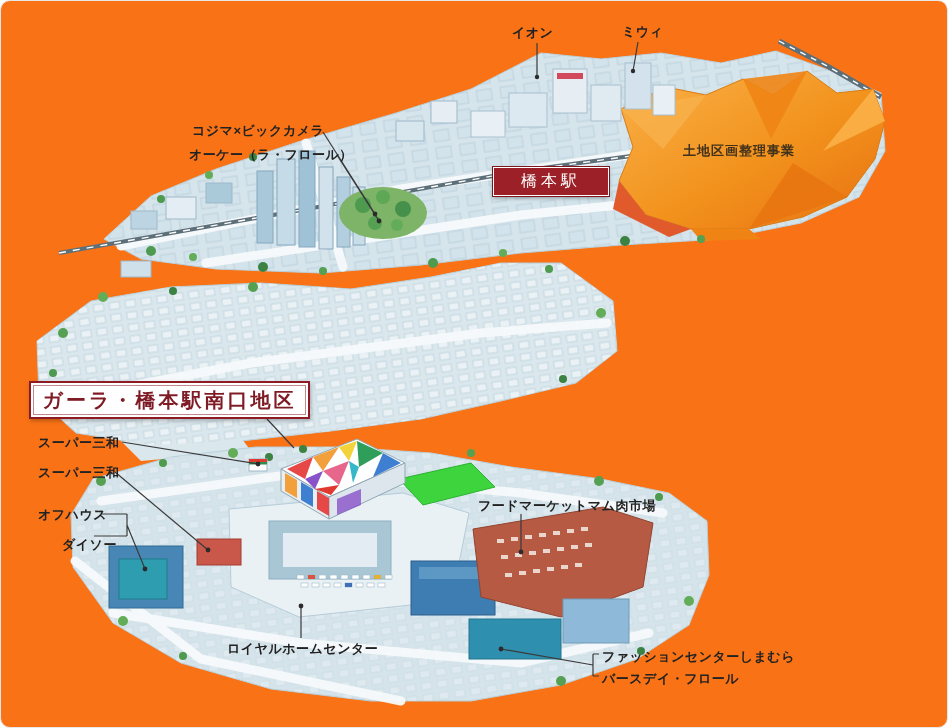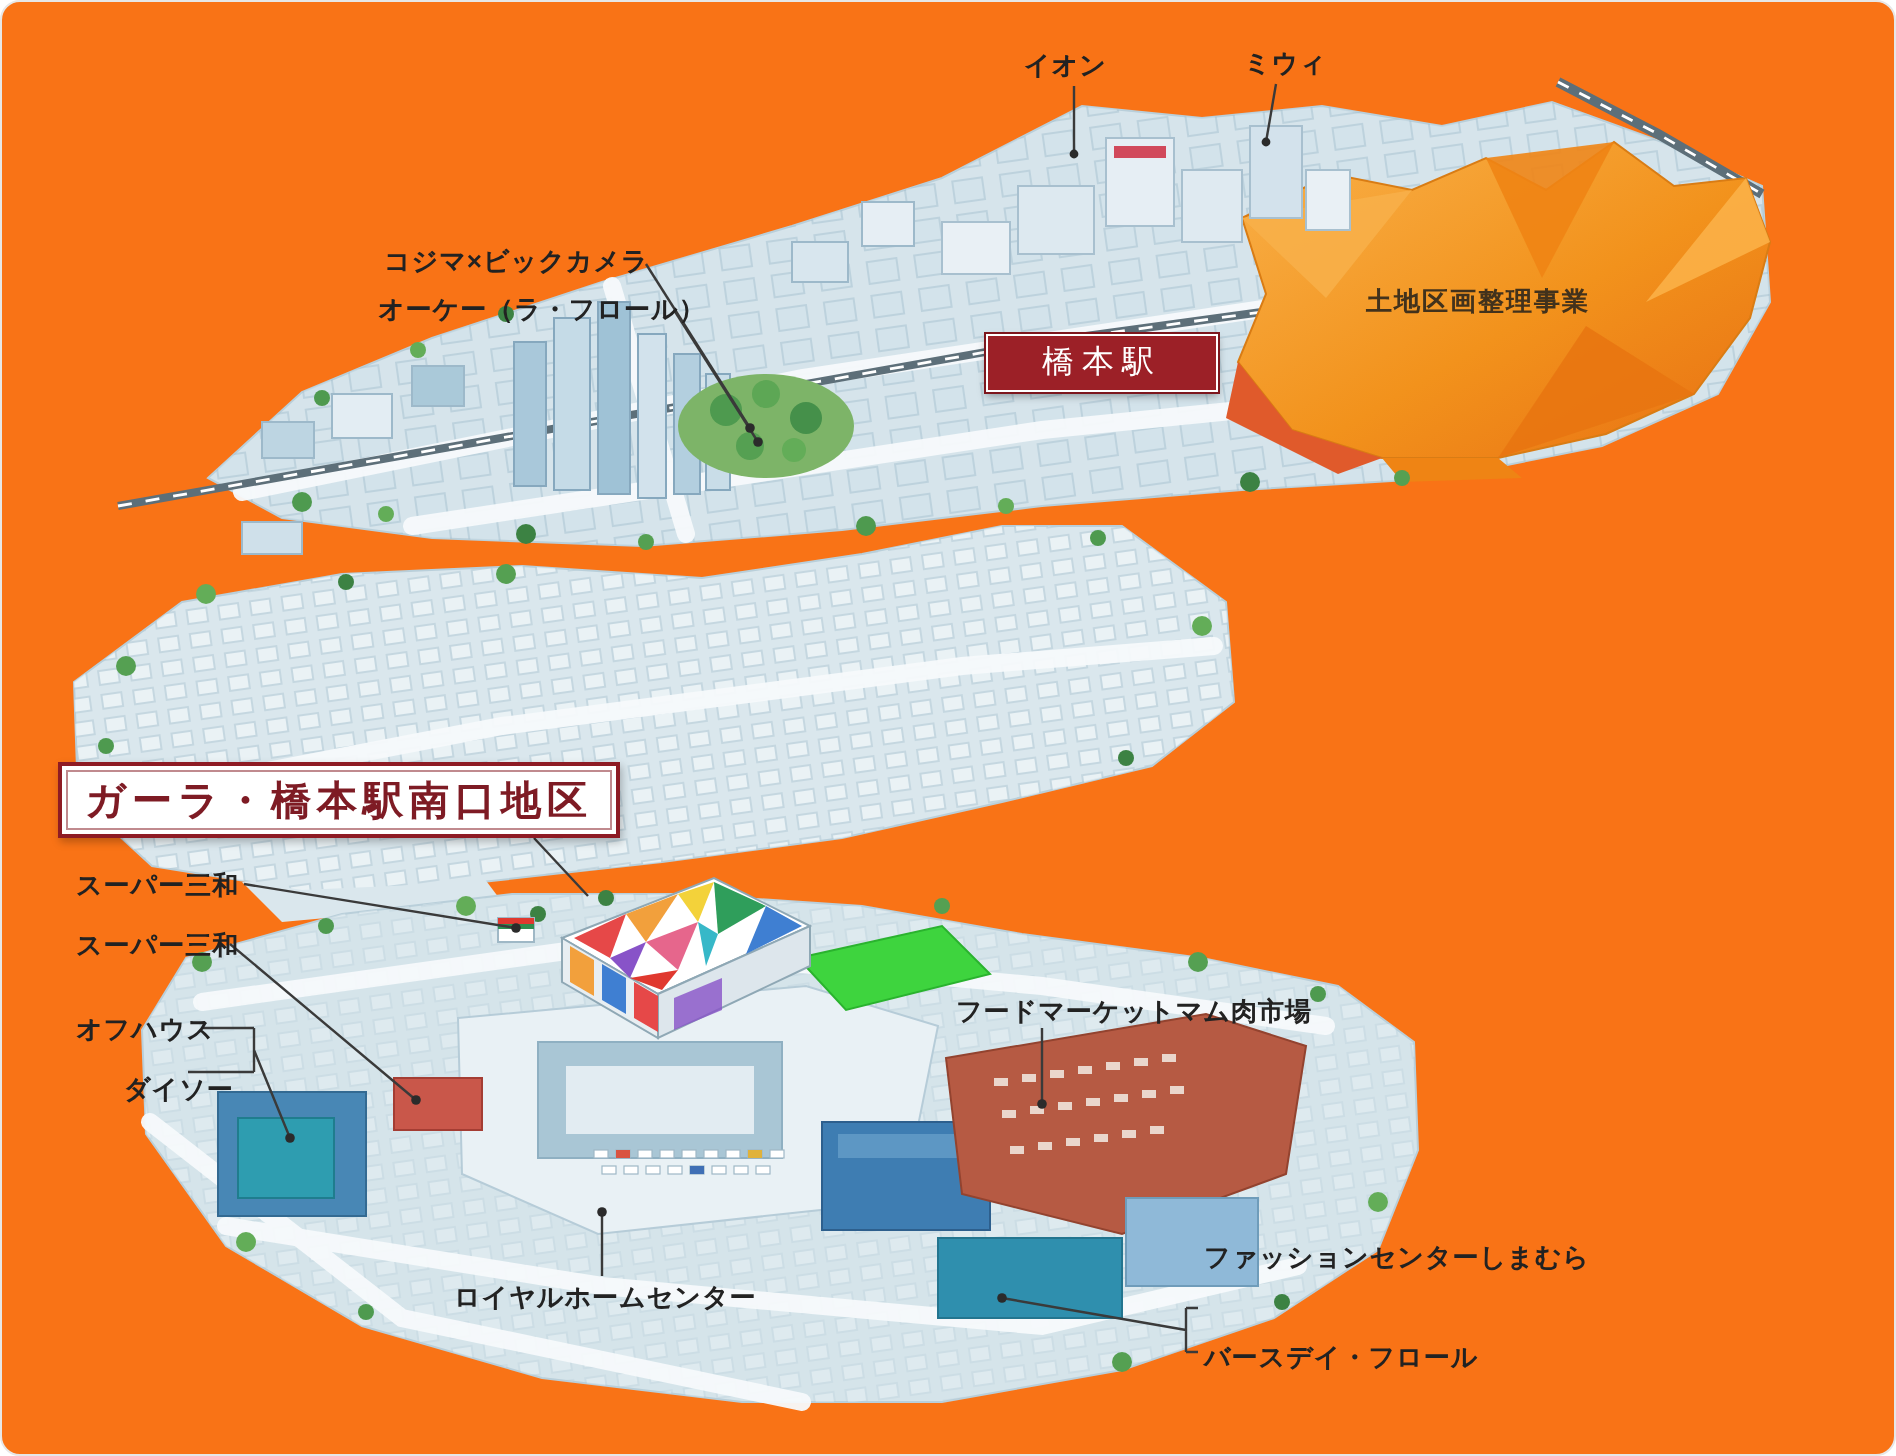--- a/index.html
+++ b/index.html
@@ -20,21 +20,21 @@
   .lb-aeon   { left:511px; top:24px; }
   .lb-miwi   { left:621px; top:23px; }
   .lb-kojima { left:191px; top:122px; }
   .lb-ok     { left:188px; top:146px; }
   .lb-seven  { left:37px;  top:434px; }
   .lb-sanwa  { left:37px;  top:464px;text-align:right; }
   .lb-off    { left:37px;  top:506px; }
   .lb-daiso  { left:37px;  top:536px;margin-left:24px; }
   .lb-food   { left:477px; top:497px; }
   .lb-royal  { left:226px; top:640px;text-align:right; }
-  .lb-shima  { left:601px; top:620px; }
+  .lb-shima  { left:601px; top:648px; }
   .lb-birth  { left:601px; top:670px; }
 
   .station {
     position:absolute; left:492px; top:166px; width:116px; height:29px;
     background:#9c2027; color:#fff; border:1px solid #ffffff;
     outline:1px solid #7d161d;
     display:flex; align-items:center; justify-content:center;
     font-size:16px; font-weight:400; letter-spacing:4px;
     box-shadow:0 2px 4px rgba(0,0,0,.35);
   }

